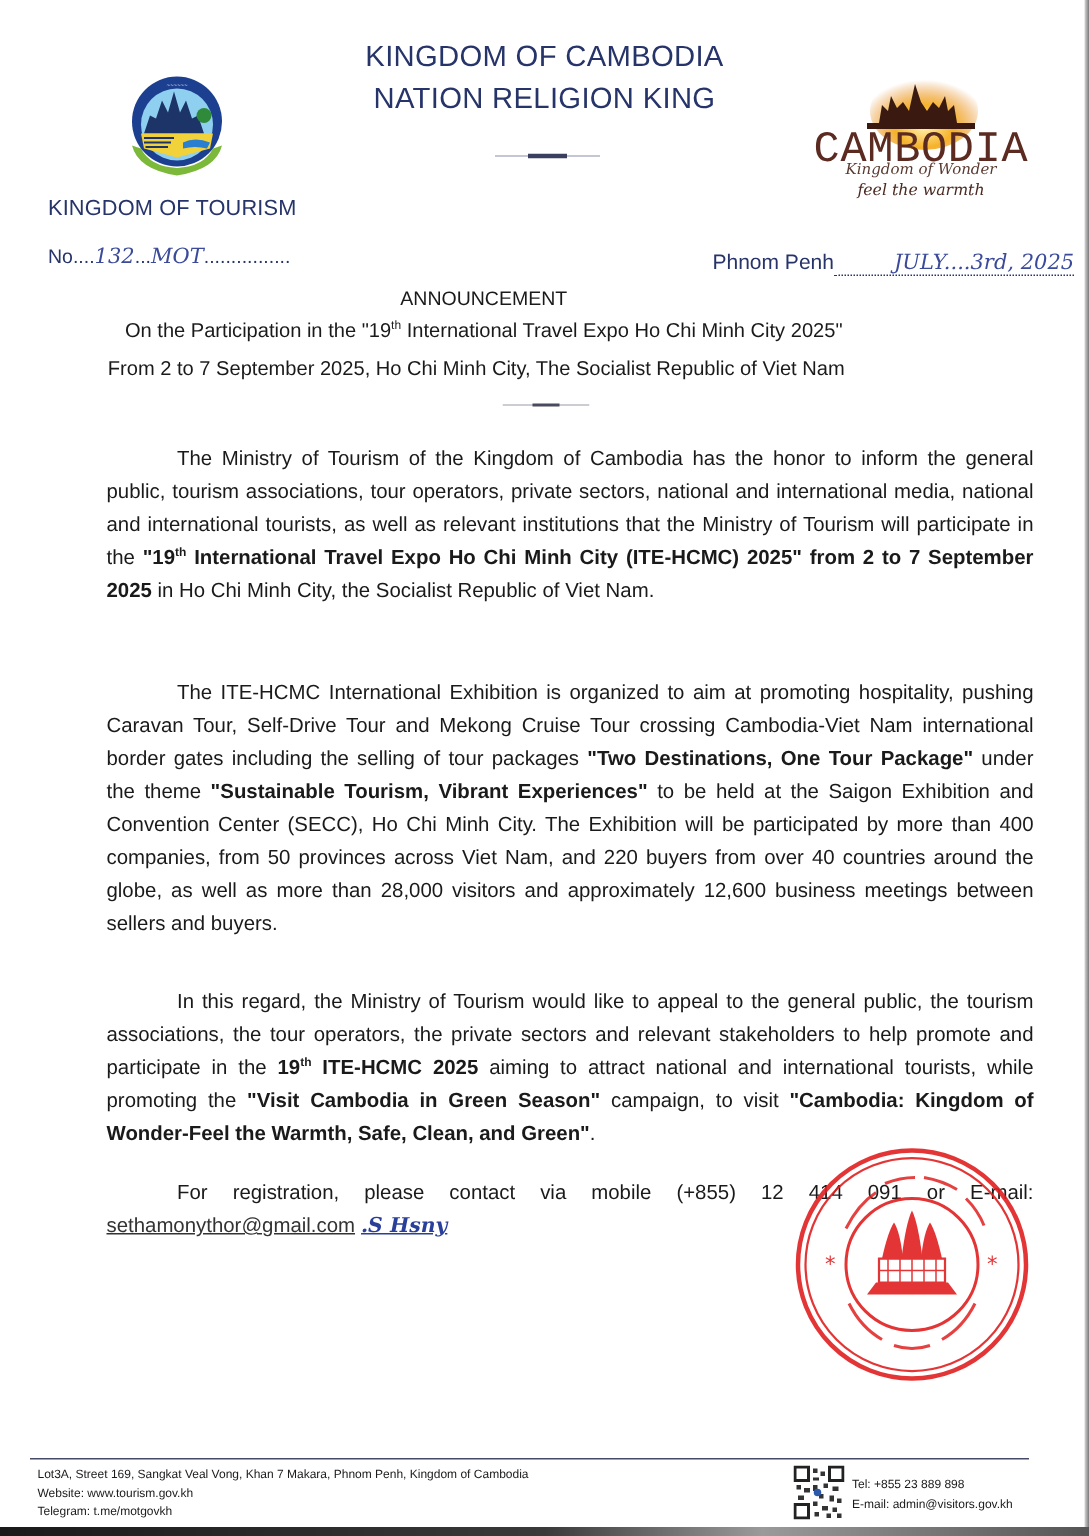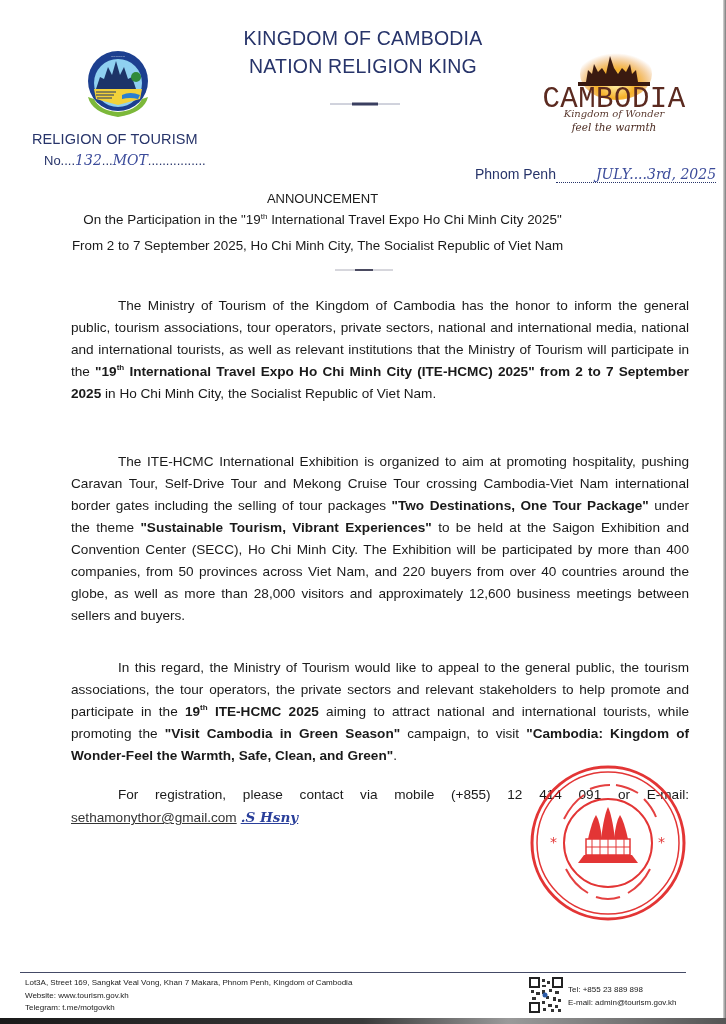--- a/index.html
+++ b/index.html
@@ -2,21 +2,21 @@
 <html><head>
 <meta charset="utf-8">
 <style>
   html, body { margin:0; padding:0; }
   body { width:726px; height:1024px; background:#ffffff; position:relative; overflow:hidden; font-family:"Liberation Sans", sans-serif; color:#1a1a1a; }
   .right-edge { position:absolute; top:0; right:0; width:3px; height:1024px; background:linear-gradient(to right,#d8d8d8,#7a7a7a); }
   .bottom-edge { position:absolute; left:0; bottom:0; width:726px; height:6px; background:linear-gradient(to right,#1a1a1a,#3a3a3a 50%,#9a9a9a 70%,#555); }
 
   .ministry-logo { position:absolute; left:82px; top:47px; width:72px; height:72px; }
   .ministry-name { position:absolute; left:32px; top:131px; font-size:14.5px; color:#27346a; letter-spacing:0.1px; }
-  .doc-number { position:absolute; left:32px; top:152px; font-size:13px; color:#27346a;margin-left:12px; }
+  .doc-number { position:absolute; left:32px; top:163px; font-size:13px; color:#27346a; }
   .doc-number .hand { font-family:"DejaVu Serif", serif; font-style:italic; color:#3b4b9a; font-size:14px; }
 
   .kingdom { position:absolute; left:200px; top:24px; width:326px; text-align:center; color:#27346a; font-size:19.5px; line-height:28px; letter-spacing:0.2px; }
   .ornament { position:absolute; left:330px; top:101px; width:70px; height:6px; }
 
   .brand-logo { position:absolute; left:538px; top:44px; width:152px; height:92px; }
   .brand-word { position:absolute; left:538px; top:83px; width:152px; text-align:center; font-family:Liberation Mono, monospace; font-size:29px; color:#5b2a20; letter-spacing:0.5px; }
   .brand-tag1 { position:absolute; left:538px; top:108px; width:152px; text-align:center; font-family:"DejaVu Serif", serif; font-style:italic; font-size:10px; color:#5a3a30; }
   .brand-tag2 { position:absolute; left:538px; top:121px; width:152px; text-align:center; font-family:"DejaVu Serif", serif; font-style:italic; font-size:10.5px; color:#4a2a20; }
 
@@ -58,21 +58,21 @@
   <circle cx="36" cy="34" r="30" fill="#1c3f8f"></circle>
   <circle cx="36" cy="36" r="24" fill="#8fd0f0"></circle>
   <path d="M14 42 L18 30 L22 32 L26 20 L30 28 L34 14 L38 28 L42 20 L46 32 L50 30 L54 42Z" fill="#1c3468"></path>
   <circle cx="54" cy="30" r="5" fill="#2f8a3a"></circle>
   <path d="M12 42 L60 42 L58 52 L36 58 L14 52Z" fill="#f2d23a"></path>
   <path d="M14 45 L34 45 M14 48 L32 48 M15 51 L30 51" stroke="#1c3468" stroke-width="1.2"></path>
   <path d="M40 48 Q48 44 58 48 L56 52 Q48 50 40 52Z" fill="#2a7fd0"></path>
   <text x="36" y="11" font-size="4" fill="#ffffff" text-anchor="middle" font-family="Liberation Sans, sans-serif">~~~~~~</text>
 </svg>
 
-<div class="ministry-name">RELIGION OF TOURISM</div>
+<div class="ministry-name">KINGDOM OF TOURISM</div>
 <div class="doc-number">
   <span>No....</span><span class="hand">132</span><span>...</span><span class="hand">MOT</span><span>................</span>
 </div>
 
 <div class="kingdom">
   <div>KINGDOM OF CAMBODIA</div>
   <div>NATION RELIGION KING</div>
 </div>
 <svg class="ornament" viewBox="0 0 70 6">
   <line x1="0" y1="3" x2="70" y2="3" stroke="#8a8fa8" stroke-width="0.8"></line>
@@ -174,14 +174,14 @@
       <rect x="26" y="28" width="3" height="3"></rect>
       <rect x="14" y="31" width="3" height="3"></rect>
     <rect x="22" y="32" width="3" height="3"></rect>
       <rect x="29" y="32" width="3" height="3"></rect>
       <rect x="3" y="20" width="4" height="3"></rect>
   </g>
   <circle cx="16" cy="18" r="2.5" fill="#2a5aa8"></circle>
 </svg>
 <div class="footer-right">
   <div>Tel: +855 23 889 898</div>
-  <div>E-mail: admin@tourism.gov.kh</div>
+  <div>E-mail: admin@visitors.gov.kh</div>
 </div>
 
 </body></html>

